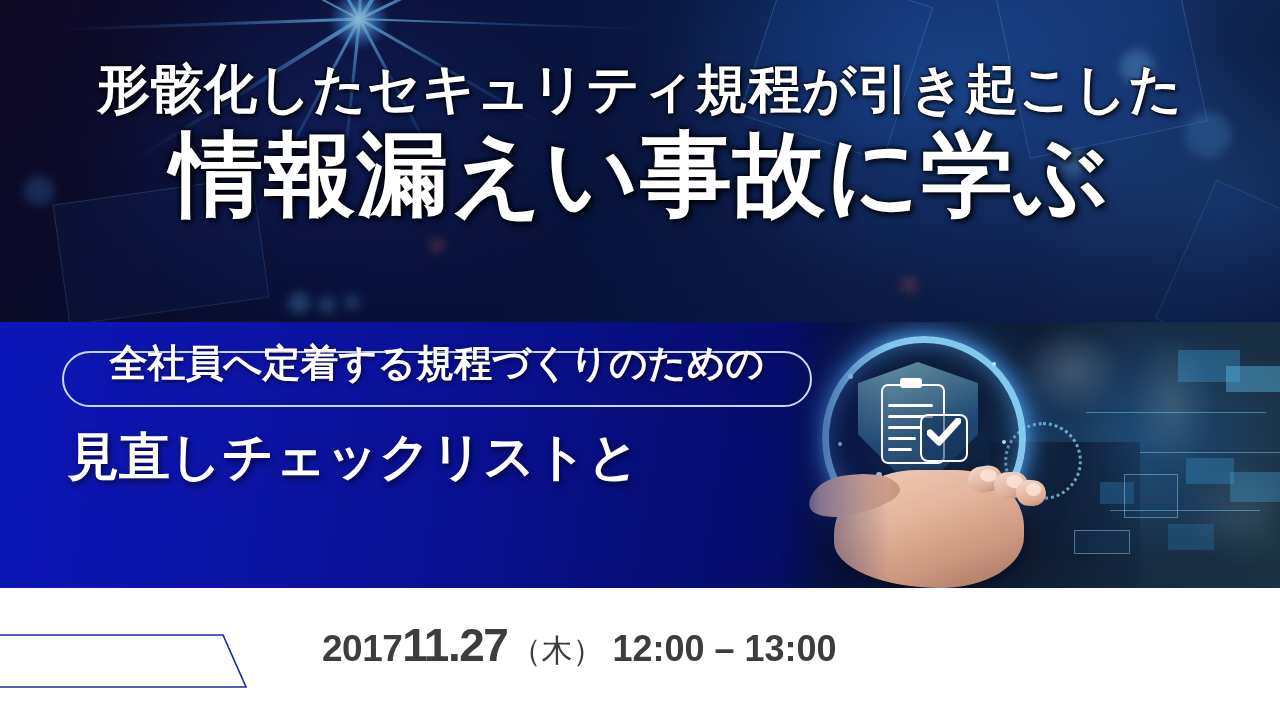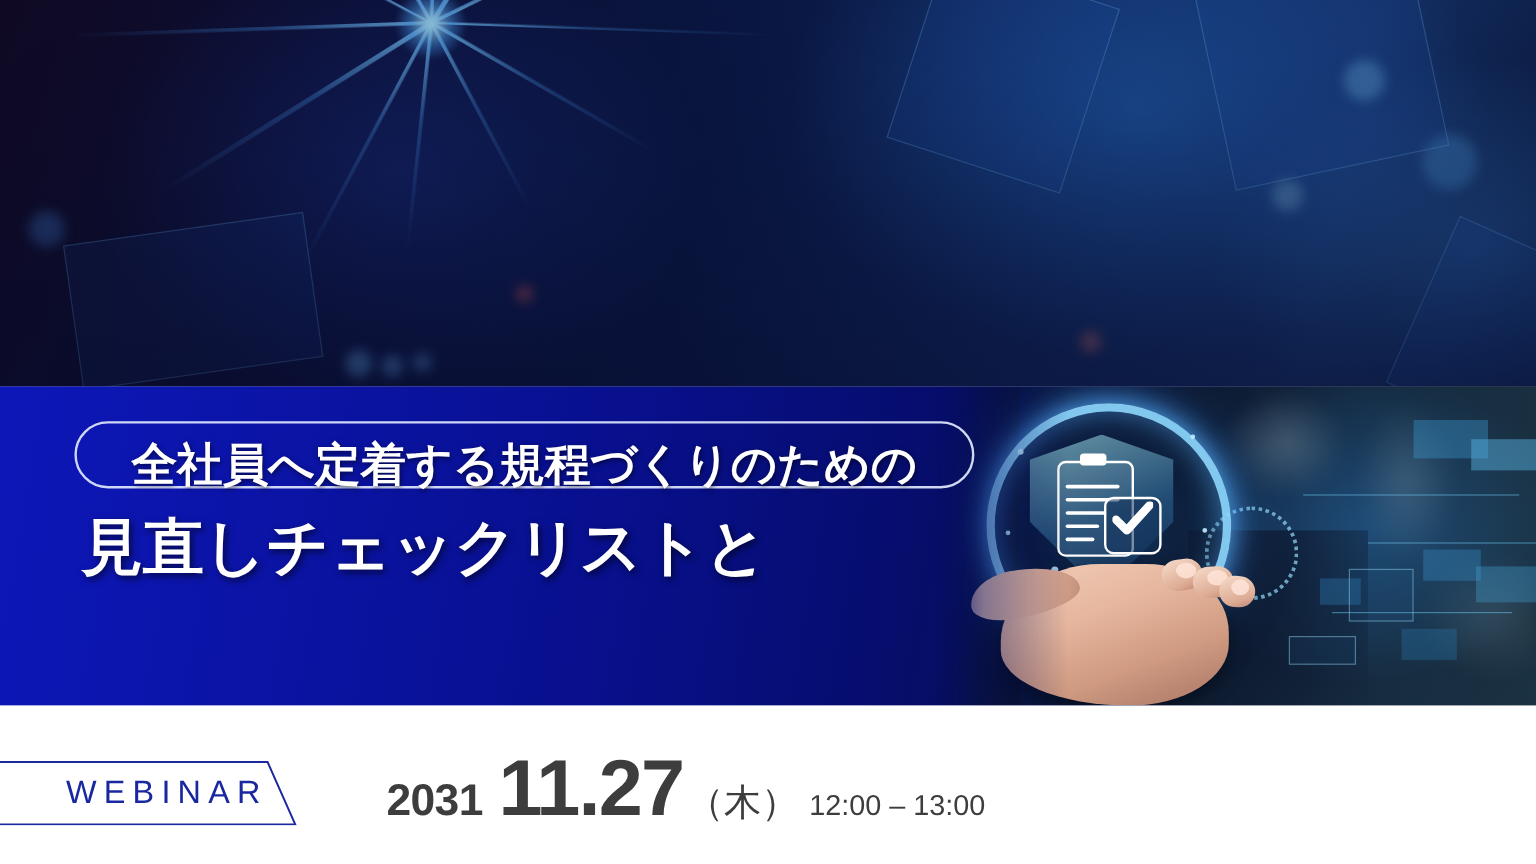--- a/index.html
+++ b/index.html
@@ -305,21 +305,21 @@
     position: absolute;
     left: 62px; top: 351px;
     width: 750px; height: 56px;
     border: 2px solid rgba(225,232,255,0.92);
     border-radius: 30px;
     box-sizing: border-box;
     z-index: 7;
   }
   .pill-text {
     position: absolute;
-    left: 82px; top: 360px;
+    left: 82px; top: 336px;
     width: 710px;
     text-align: center;
     font-family: "DejaVu Sans", "Liberation Sans", sans-serif;
     font-weight: 700;
     font-size: 38px;
     line-height: 54px;
     color: #ffffff;
     letter-spacing: 0px;
     white-space: nowrap;
     text-shadow: 1px 2px 4px rgba(0,0,0,0.55);
@@ -383,35 +383,34 @@
     z-index: 5;
   }
   .date-year {
     font-family: "Liberation Sans", sans-serif;
     font-size: 37px;
     font-weight: 700;
     letter-spacing: -0.5px;
   }
   .date-md {
     font-family: "Liberation Sans", sans-serif;
-    font-size: 66px;
+    font-size: 46px;
     font-weight: 700;
     letter-spacing: -1.5px;
-    margin-left: 13px;
   }
   .date-dow {
     font-family: "DejaVu Sans", "Liberation Sans", sans-serif;
     font-size: 31px;
     font-weight: 400;
     margin-left: 3px;
   }
   .date-time {
     font-family: "Liberation Sans", sans-serif;
-    font-size: 24px;
-    font-weight: 400;
+    font-size: 36px;
+    font-weight: 700;
     margin-left: 9px;
     letter-spacing: 0px;
   }
   .logo {
     position: absolute;
     left: 1164px; top: 610px;
     width: 96px; height: 96px;
     background: #1d3557;
     display: flex;
     flex-direction: column;
@@ -462,20 +461,24 @@
     <div class="bokeh" style="left:1060px; top:150px; width:26px; height:26px; background:rgba(150,215,255,0.36);"></div>
     <div class="bokeh" style="left:288px; top:292px; width:22px; height:22px; background:rgba(110,190,255,0.55);"></div>
     <div class="bokeh" style="left:318px; top:296px; width:18px; height:18px; background:rgba(110,190,255,0.50);"></div>
     <div class="bokeh" style="left:344px; top:294px; width:16px; height:16px; background:rgba(110,190,255,0.45);"></div>
     <div class="bokeh" style="left:24px; top:176px; width:30px; height:30px; background:rgba(70,140,230,0.40);"></div>
     <div class="bokeh" style="left:430px; top:238px; width:14px; height:14px; background:rgba(230,90,90,0.55);"></div>
     <div class="bokeh" style="left:900px; top:276px; width:18px; height:18px; background:rgba(235,120,110,0.45);"></div>
 
     <div class="hero-shade"></div>
 
+    <div class="hero-titles">
+      <div class="title-line1">形骸化したセキュリティ規程が引き起こした</div>
+      <div class="title-line2">情報漏えい事故に学ぶ</div>
+    </div>
   </div>
 
   <div class="midpanel">
 
     <div class="photo">
       <div class="photo-blur-room"></div>
       <div class="sleeve"></div>
       <div class="sleeve-r"></div>
 
       <div class="hud">
@@ -536,23 +539,22 @@
   <div class="pill-text">全社員へ定着する規程づくりのための</div>
   <div class="sub-line1">見直しチェックリストと</div>
 
   <div class="footer"></div>
 
   <div class="webinar-badge">
     <svg width="288" height="54" viewBox="0 0 288 54">
       <path d="M0 1 L233 1 L256 53 L0 53 Z" fill="none" stroke="#1a28a0" stroke-width="1.6"></path>
     </svg>
   </div>
-  <div class="webinar-label">WEBINAR</div>
 
   <div class="date-wrap">
-    <span class="date-year">2031</span>
+    <span class="date-year">2017</span>
     <span class="date-md">11.27</span>
     <span class="date-dow">（木）</span>
     <span class="date-time">12:00 – 13:00</span>
   </div>
 
 
 </div>
 
 </body></html>

